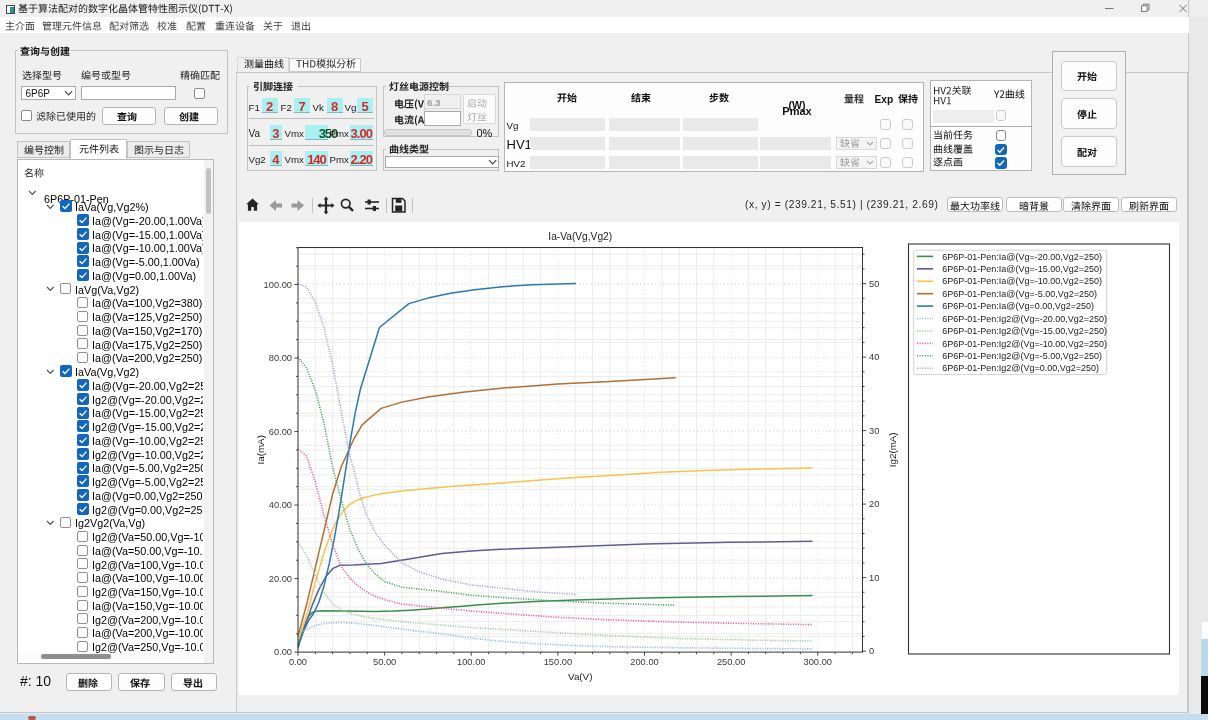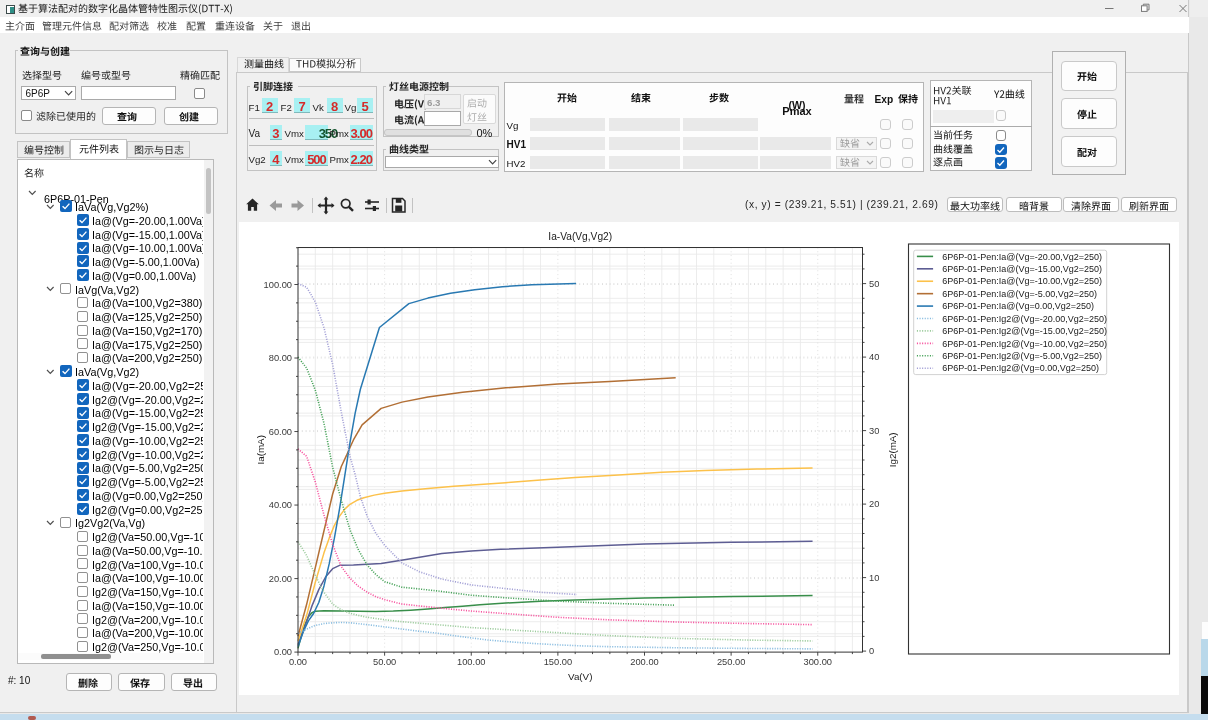--- a/index.html
+++ b/index.html
@@ -331,21 +331,21 @@
     <div style="position:absolute;left:74px;top:431.55px;font:10.8px 'Liberation Sans';white-space:pre;color:#000">Ig2@(Va=200,Vg=-10.00)</div>
     <div class="cb" style="left:59px;top:445px;border-color:#919191"></div>
     <div style="position:absolute;left:74px;top:445.3px;font:10.8px 'Liberation Sans';white-space:pre;color:#000">Ia@(Va=200,Vg=-10.00)</div>
     <div class="cb" style="left:59px;top:458.75px;border-color:#919191"></div>
     <div style="position:absolute;left:74px;top:459.05px;font:10.8px 'Liberation Sans';white-space:pre;color:#000">Ig2@(Va=250,Vg=-10.00)</div>
   </div>
 <div style="position:absolute;left:203.5px;top:159.5px;width:9.5px;height:503px;background:#f2f2f2"></div>
 <div style="position:absolute;left:205.5px;top:168px;width:5.5px;height:46px;background:#c3c3c3;border-radius:3px"></div>
 <div style="position:absolute;left:18px;top:652.5px;width:185px;height:7px;background:#fbfbfb"></div>
 <div style="position:absolute;left:41px;top:654px;width:70px;height:4.5px;background:#8f8f8f;border-radius:2px"></div>
-<div style="position:absolute;left:8px;top:676px;font-family:'Liberation Sans',sans-serif;font-size:10px;font-weight:normal;color:#111;white-space:pre;line-height:10.5px;">#: 10</div>
+<div style="position:absolute;left:20px;top:676px;font-family:'Liberation Sans',sans-serif;font-size:14px;font-weight:normal;color:#111;white-space:pre;line-height:10.5px;">#: 10</div>
 <div class="btn" style="left:65.5px;top:673px;width:46.5px;height:18px"></div>
 <svg style="position:absolute;left:77.9px;top:676.2px;overflow:visible" width="22" height="1">
     <g transform="translate(0 10.8) scale(0.01)" fill="#111">
       <path transform="translate(0 0) scale(1 -1)" d="M692 746V160H783V746ZM836 833V35C836 20 831 15 815 15C801 15 755 14 707 16C721 -14 736 -61 739 -89C811 -90 861 -86 893 -68C926 -52 937 -22 937 34V833ZM36 467V359H91V311C91 190 88 53 31 -38C54 -49 97 -79 114 -97C136 -63 151 -21 162 25C184 116 188 222 188 312V359H242V38C242 27 238 23 229 23C219 23 190 23 162 25C174 -3 186 -50 188 -78C242 -78 278 -75 304 -58C332 -40 339 -10 339 37V359H382C380 226 373 69 330 -44C353 -54 397 -78 416 -94C463 29 475 212 477 359H532V39C532 28 529 24 519 24C509 24 480 23 452 25C465 -2 476 -50 478 -78C532 -78 568 -75 595 -57C622 -40 629 -9 629 37V359H667V467H629V816H382V467H339V816H91V467ZM188 712H242V467H188ZM478 713H532V467H478Z"></path>
       <path transform="translate(1000 0) scale(1 -1)" d="M453 220C423 152 374 80 323 33C348 18 392 -14 412 -32C463 23 521 109 558 190ZM759 181C809 119 864 32 889 -24L983 29C957 84 901 165 849 226ZM65 810V-87H170V703H249C235 637 215 555 197 495C249 425 259 360 260 312C260 283 255 261 243 252C237 246 228 244 218 244C206 243 192 243 176 245C192 215 201 171 201 141C224 141 248 141 265 144C286 147 305 154 321 166C352 190 364 233 364 298C364 357 352 428 296 507C323 584 354 686 379 771L300 814L284 810ZM646 862C581 742 458 635 336 574C365 551 396 514 413 486L455 512V443H617V360H378V252H617V36C617 24 613 20 598 20C585 19 540 19 496 21C513 -9 530 -56 535 -87C603 -87 651 -85 686 -67C722 -49 732 -19 732 35V252H958V360H732V443H861V521L907 491C923 523 958 563 986 587C908 625 818 680 722 783L746 823ZM502 546C560 590 615 642 662 700C721 633 775 584 826 546Z"></path>
     </g>
   </svg>
 <div class="btn" style="left:118px;top:673px;width:46.5px;height:18px"></div>
 <svg style="position:absolute;left:130.4px;top:676.2px;overflow:visible" width="22" height="1">
     <g transform="translate(0 10.8) scale(0.01)" fill="#111">
@@ -413,21 +413,21 @@
 <div style="position:absolute;left:305px;top:126.9px;font-family:'Liberation Sans',sans-serif;font-size:13px;font-weight:bold;color:#14532d;white-space:pre;line-height:13px;letter-spacing:-1px;width:46px;text-align:center;">350</div>
 <div style="position:absolute;left:329.5px;top:129px;font-family:'Liberation Sans',sans-serif;font-size:9.7px;font-weight:normal;color:#222;white-space:pre;line-height:9.7px;">Pmx</div>
 <div style="position:absolute;left:349.5px;top:124.5px;width:23.5px;height:15px;background:#a8f0f2;border-bottom:1px solid #7fb9bb;"></div>
 <div style="position:absolute;left:349.5px;top:126.9px;font-family:'Liberation Sans',sans-serif;font-size:13px;font-weight:bold;color:#d62a2a;white-space:pre;line-height:13px;letter-spacing:-1px;width:23.5px;text-align:center;">3.00</div>
 <div style="position:absolute;left:249px;top:144.5px;width:125px;height:1px;background:#bdbdbd"></div>
 <div style="position:absolute;left:248.5px;top:155px;font-family:'Liberation Sans',sans-serif;font-size:9.7px;font-weight:normal;color:#222;white-space:pre;line-height:9.7px;">Vg2</div>
 <div style="position:absolute;left:269.5px;top:150.5px;width:12.5px;height:15px;background:#a8f0f2;border-bottom:1px solid #7fb9bb;"></div>
 <div style="position:absolute;left:269.5px;top:152.9px;font-family:'Liberation Sans',sans-serif;font-size:13px;font-weight:bold;color:#d62a2a;white-space:pre;line-height:13px;letter-spacing:0px;width:12.5px;text-align:center;">4</div>
 <div style="position:absolute;left:284.5px;top:155px;font-family:'Liberation Sans',sans-serif;font-size:9.7px;font-weight:normal;color:#222;white-space:pre;line-height:9.7px;">Vmx</div>
 <div style="position:absolute;left:305px;top:150.5px;width:23px;height:15px;background:#a8f0f2;border-bottom:1px solid #7fb9bb;"></div>
-<div style="position:absolute;left:305px;top:152.9px;font-family:'Liberation Sans',sans-serif;font-size:13px;font-weight:bold;color:#d62a2a;white-space:pre;line-height:13px;letter-spacing:-1px;width:23px;text-align:center;">500</div>
+<div style="position:absolute;left:305px;top:152.9px;font-family:'Liberation Sans',sans-serif;font-size:13px;font-weight:bold;color:#d62a2a;white-space:pre;line-height:13px;letter-spacing:-1px;width:23px;text-align:center;">140</div>
 <div style="position:absolute;left:329.5px;top:155px;font-family:'Liberation Sans',sans-serif;font-size:9.7px;font-weight:normal;color:#222;white-space:pre;line-height:9.7px;">Pmx</div>
 <div style="position:absolute;left:349.5px;top:150.5px;width:23.5px;height:15px;background:#a8f0f2;border-bottom:1px solid #7fb9bb;"></div>
 <div style="position:absolute;left:349.5px;top:152.9px;font-family:'Liberation Sans',sans-serif;font-size:13px;font-weight:bold;color:#d62a2a;white-space:pre;line-height:13px;letter-spacing:-1px;width:23.5px;text-align:center;">2.20</div>
 <div style="position:absolute;left:382.9px;top:85.8px;width:116px;height:51.6px;border:1px solid #c3c3c3"></div>
 <div style="position:absolute;left:386px;top:81px;width:58px;height:9px;background:#f0f0f0"></div>
 <svg style="position:absolute;left:389px;top:80.3px;overflow:visible" width="62" height="1">
     <g transform="translate(0 10.2) scale(0.01)" fill="#222">
       <path transform="translate(0 0) scale(1 -1)" d="M74 641C71 558 58 450 34 386L124 353C149 428 162 542 163 630ZM365 664C354 606 331 525 310 468V507V839H195V507C195 334 179 143 35 6C61 -14 101 -58 119 -86C201 -9 249 83 275 180C317 133 364 78 391 40L470 131C443 159 344 262 299 300C306 350 308 401 309 451L375 423C402 474 434 557 465 627ZM450 779V661H686V68C686 50 679 44 659 43C638 43 563 42 501 47C520 12 543 -47 549 -83C642 -83 708 -81 754 -60C799 -39 815 -3 815 66V661H970V779Z"></path>
       <path transform="translate(1000 0) scale(1 -1)" d="M46 69V-41H956V69ZM120 129C150 140 196 146 475 164C474 189 478 237 484 270L258 260C353 366 448 496 523 630L416 685C388 627 355 568 320 515L216 512C275 598 333 705 376 809L263 851C224 727 152 594 129 561C105 526 88 504 66 498C79 468 97 414 103 392C121 399 149 405 250 410C216 364 188 329 172 313C135 270 110 244 81 236C95 207 114 151 120 129ZM536 133C569 146 619 152 928 169C928 194 932 243 937 275L682 265C780 366 878 492 957 622L852 678C824 624 789 569 755 518L639 515C699 599 759 704 804 806L692 849C650 726 576 597 551 564C528 529 509 508 487 502C500 473 519 419 524 396C543 404 571 409 679 415C642 367 610 331 593 314C553 272 527 248 498 241C511 211 530 155 536 133Z"></path>
       <path transform="translate(2000 0) scale(1 -1)" d="M429 381V288H235V381ZM558 381H754V288H558ZM429 491H235V588H429ZM558 491V588H754V491ZM111 705V112H235V170H429V117C429 -37 468 -78 606 -78C637 -78 765 -78 798 -78C920 -78 957 -20 974 138C945 144 906 160 876 176V705H558V844H429V705ZM854 170C846 69 834 43 785 43C759 43 647 43 620 43C565 43 558 52 558 116V170Z"></path>
@@ -514,21 +514,21 @@
     </g>
   </svg>
 <div style="position:absolute;left:874.5px;top:94.5px;font-family:'Liberation Sans',sans-serif;font-size:10.2px;font-weight:bold;color:#111;white-space:pre;line-height:10.2px;">Exp</div>
 <svg style="position:absolute;left:898px;top:90.5px;overflow:visible" width="24" height="1">
     <g transform="translate(0 11.5) scale(0.01)" fill="#111">
       <path transform="translate(0 0) scale(1 -1)" d="M499 700H793V566H499ZM386 806V461H583V370H319V262H524C463 173 374 92 283 45C310 22 348 -22 366 -51C446 -1 522 77 583 165V-90H703V169C761 80 833 -1 907 -53C926 -24 965 20 992 42C907 91 820 174 762 262H962V370H703V461H914V806ZM255 847C202 704 111 562 18 472C39 443 71 378 82 349C108 375 133 405 158 438V-87H272V613C308 677 340 745 366 811Z"></path>
       <path transform="translate(1000 0) scale(1 -1)" d="M424 185C466 131 512 57 529 9L632 68C611 117 562 187 519 238ZM609 845V736H404V627H609V540H361V431H738V351H370V243H738V39C738 25 734 22 718 22C704 21 651 20 606 23C620 -9 636 -57 640 -90C712 -90 766 -88 803 -71C841 -53 852 -23 852 36V243H963V351H852V431H970V540H723V627H926V736H723V845ZM150 849V660H37V550H150V373L21 342L47 227L150 256V44C150 31 145 27 133 27C121 26 86 26 50 28C65 -4 78 -54 81 -83C145 -84 189 -79 220 -61C250 -42 260 -12 260 43V288L354 316L339 424L260 402V550H346V660H260V849Z"></path>
     </g>
   </svg>
 <div style="position:absolute;left:506.5px;top:120.5px;font-family:'Liberation Sans',sans-serif;font-size:9.7px;font-weight:normal;color:#111;white-space:pre;line-height:9.7px;">Vg</div>
-<div style="position:absolute;left:506.5px;top:139.5px;font-family:'Liberation Sans',sans-serif;font-size:10px;font-weight:bold;color:#111;white-space:pre;line-height:9.7px;">HV1</div>
+<div style="position:absolute;left:506.5px;top:139.5px;font-family:'Liberation Sans',sans-serif;font-size:13px;font-weight:normal;color:#111;white-space:pre;line-height:9.7px;">HV1</div>
 <div style="position:absolute;left:506.5px;top:158.5px;font-family:'Liberation Sans',sans-serif;font-size:9.7px;font-weight:normal;color:#111;white-space:pre;line-height:9.7px;">HV2</div>
 <div class="cell" style="left:530px;top:117.5px;width:75px;height:13px"></div>
 <div class="cell" style="left:608.5px;top:117.5px;width:71px;height:13px"></div>
 <div class="cell" style="left:683px;top:117.5px;width:75px;height:13px"></div>
 <div class="cell" style="left:530px;top:136.5px;width:75px;height:13px"></div>
 <div class="cell" style="left:608.5px;top:136.5px;width:71px;height:13px"></div>
 <div class="cell" style="left:683px;top:136.5px;width:75px;height:13px"></div>
 <div class="cell" style="left:760px;top:136.5px;width:71px;height:13px"></div>
 <div class="cell" style="left:530px;top:155.5px;width:75px;height:13px"></div>
 <div class="cell" style="left:608.5px;top:155.5px;width:71px;height:13px"></div>

